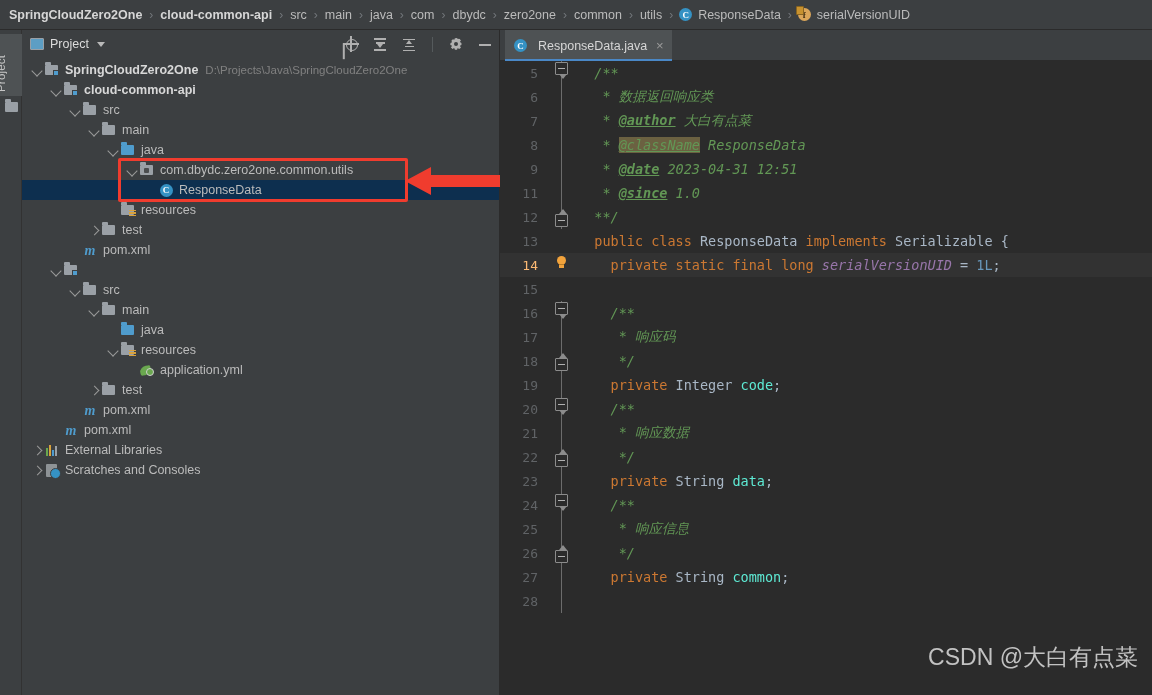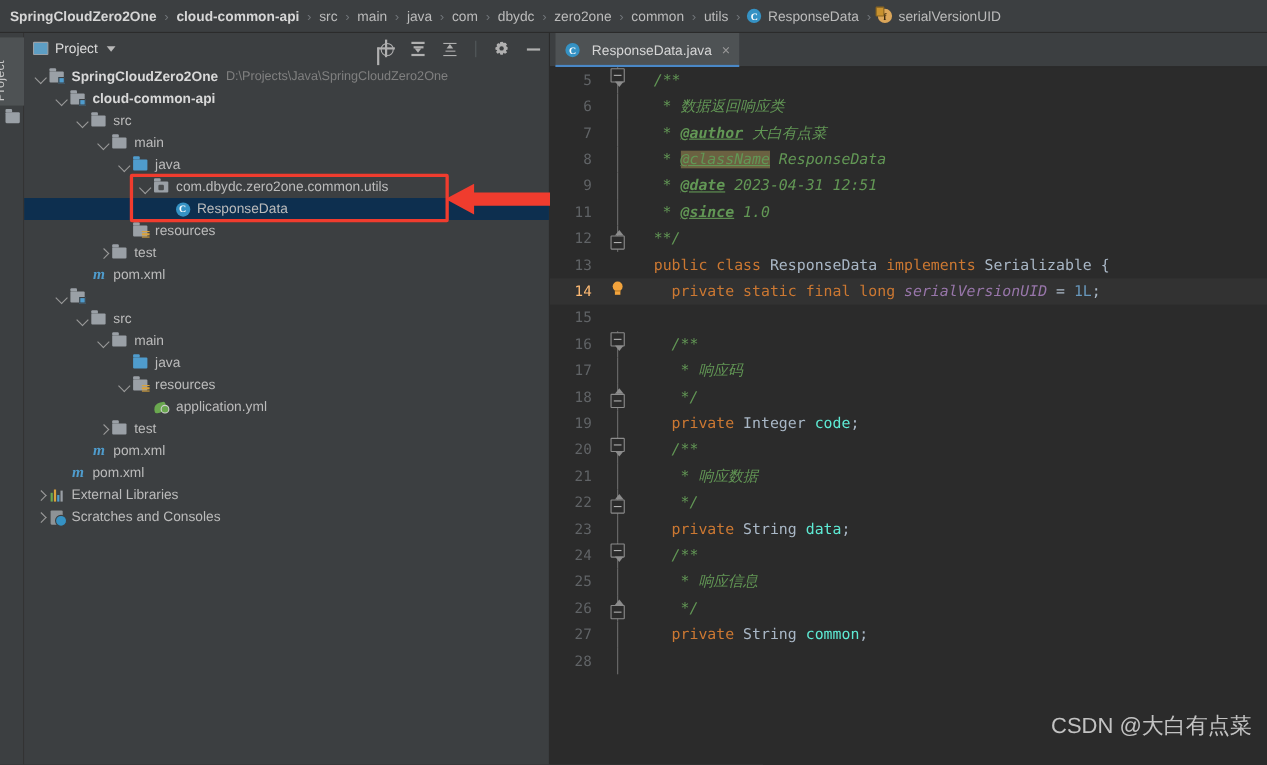--- a/index.html
+++ b/index.html
@@ -344,21 +344,21 @@
   .s-num  { color: #6897bb; }
   .s-cmt  { color: #629755; font-style: italic; }
   .s-tag  { color: #629755; font-style: italic; font-weight: bold;
             text-decoration: underline; }
   .s-tag-hl { color: #629755; font-style: italic; font-weight: normal;
             text-decoration: underline; background: #6b6141; }
   .s-const{ color: #9876aa; font-style: italic; }
 
   .watermark {
     position: absolute; right: 14px; bottom: 22px;
-    font-size: 20px; color: #cfcfcf; opacity: .92;
+    font-size: 23px; color: #cfcfcf; opacity: .92;
     font-family: "Liberation Sans", sans-serif; white-space: nowrap;
   }
 </style>
 </head>
 <body>
 
 <div id="app">
 
   <div class="breadcrumb-bar" id="breadcrumb">
       <span class="crumb bold">

